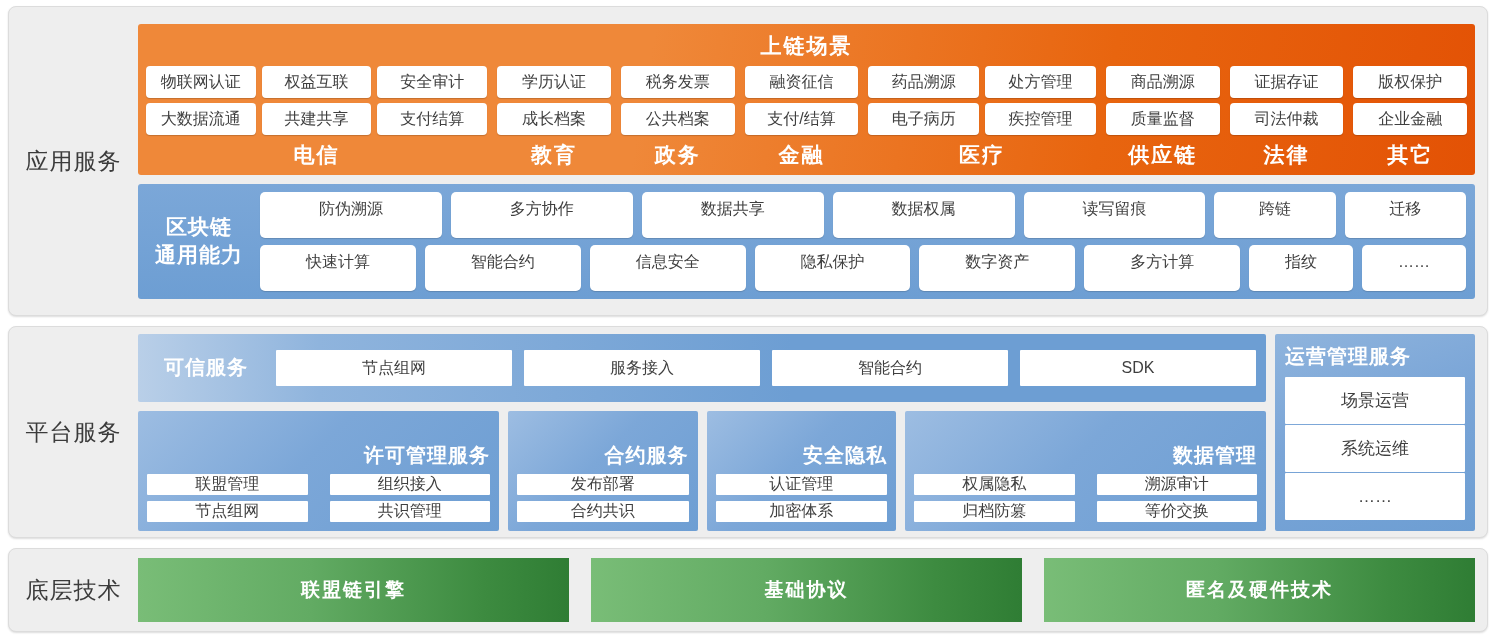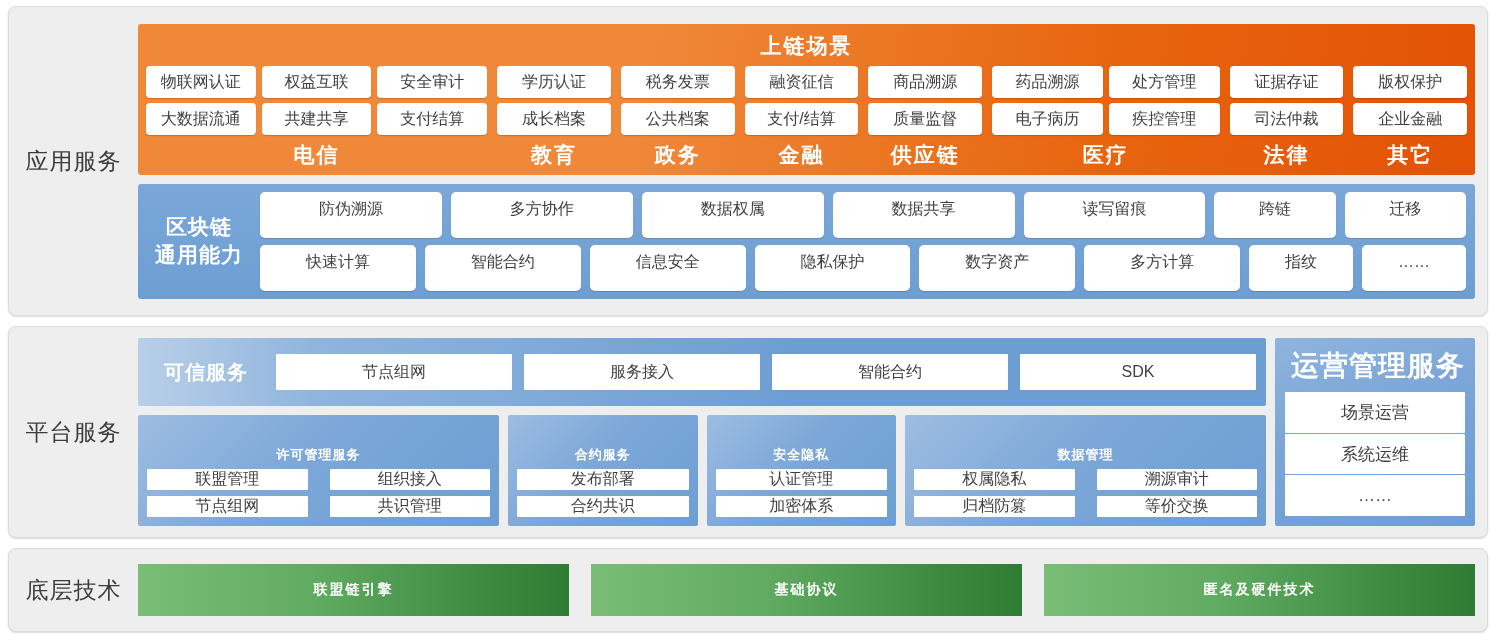--- a/index.html
+++ b/index.html
@@ -112,58 +112,58 @@
 
   .group-row{flex:1;display:flex;gap:9px;min-width:0;}
   .group{
     background:linear-gradient(135deg,#9dbde2 0%,#7ca7d8 45%,#6d9ed3 100%);
     border-radius:2px;
     padding:5px 9px 9px 9px;
     display:flex;flex-direction:column;min-width:0;
     box-sizing:border-box;
   }
   .group-title{
-    text-align:center;color:#ffffff;font-size:13px;font-weight:bold;
+    text-align:right;color:#ffffff;font-size:20px;font-weight:bold;
     letter-spacing:1px;padding:2px 0 5px 0;margin-top:24px;
   }
   .group-cells{flex:1;display:flex;flex-direction:column;gap:6px;min-width:0;}
   .cell-line{display:flex;gap:22px;flex:1;min-width:0;}
   .cell{
     background:#ffffff;border-radius:1px;
     display:flex;align-items:center;justify-content:center;
     font-size:16px;color:#3f3f3f;flex:1 1 0;min-width:0;
     white-space:nowrap;overflow:hidden;
   }
 
   .ops-panel{
     width:200px;min-width:200px;
     background:linear-gradient(160deg,#8fb4dd 0%,#7aa5d7 45%,#6d9ed3 100%);
     border-radius:2px;
     padding:5px 10px 10px 10px;
     display:flex;flex-direction:column;
     box-sizing:border-box;
   }
   .ops-title{
-    text-align:right;color:#ffffff;font-size:28px;font-weight:bold;
+    text-align:left;color:#ffffff;font-size:20px;font-weight:bold;
     letter-spacing:1px;padding:4px 0 7px 0;
   }
   .ops-cells{flex:1;display:flex;flex-direction:column;gap:1px;}
   .ops-cell{
     background:#ffffff;border-radius:1px;flex:1 1 0;
     display:flex;align-items:center;justify-content:center;
     font-size:17px;color:#3f3f3f;white-space:nowrap;overflow:hidden;
   }
 
   
   .tech-body{flex:1;display:flex;gap:22px;min-width:0;}
   .tech-bar{
-    flex:1 1 0;min-width:0;height:52px;
+    flex:1 1 0;min-width:0;height:64px;
     background:linear-gradient(90deg,#79bd77 0%,#62ab63 40%,#3d8b40 80%,#2f7d34 100%);
     display:flex;align-items:center;justify-content:center;
-    color:#ffffff;font-size:14px;font-weight:bold;letter-spacing:2px;
+    color:#ffffff;font-size:19px;font-weight:bold;letter-spacing:2px;
     white-space:nowrap;overflow:hidden;
   }
 </style>
 </head>
 <body>
 
 <div class="page">
 
   <div class="card" id="card-app">
     <div class="layer-label">应用服务</div>
@@ -219,44 +219,44 @@
               <div class="chip-line">
                 <div class="chip">融资征信</div>
               </div>
               <div class="chip-line">
                 <div class="chip">支付/结算</div>
               </div>
             </div>
             <div class="sector-name">金融</div>
           </div>
 
-          <div class="sector" style="flex:1.02 1 0;padding-right:10px;">
-            <div class="sector-chips">
-              <div class="chip-line">
-                <div class="chip">商品溯源</div>
-              </div>
-              <div class="chip-line">
-                <div class="chip">质量监督</div>
-              </div>
-            </div>
-            <div class="sector-name">供应链</div>
-          </div>
-
           <div class="sector" style="flex:2.04 1 0;padding-right:10px;">
             <div class="sector-chips">
               <div class="chip-line">
                 <div class="chip">药品溯源</div>
                 <div class="chip">处方管理</div>
               </div>
               <div class="chip-line">
                 <div class="chip">电子病历</div>
                 <div class="chip">疾控管理</div>
               </div>
             </div>
             <div class="sector-name">医疗</div>
+          </div>
+
+          <div class="sector" style="flex:1.02 1 0;padding-right:10px;">
+            <div class="sector-chips">
+              <div class="chip-line">
+                <div class="chip">商品溯源</div>
+              </div>
+              <div class="chip-line">
+                <div class="chip">质量监督</div>
+              </div>
+            </div>
+            <div class="sector-name">供应链</div>
           </div>
 
           <div class="sector" style="flex:1.02 1 0;padding-right:10px;">
             <div class="sector-chips">
               <div class="chip-line">
                 <div class="chip">证据存证</div>
               </div>
               <div class="chip-line">
                 <div class="chip">司法仲裁</div>
               </div>
@@ -281,22 +281,22 @@
 
       <div class="blue-band">
         <div class="blue-band-label">
           <div>区块链</div>
           <div>通用能力</div>
         </div>
         <div class="cap-grid">
           <div class="cap-line">
             <div class="cap-chip wide2">防伪溯源</div>
             <div class="cap-chip wide2">多方协作</div>
+            <div class="cap-chip wide2">数据共享</div>
             <div class="cap-chip wide2">数据权属</div>
-            <div class="cap-chip wide2">数据共享</div>
             <div class="cap-chip wide2">读写留痕</div>
             <div class="cap-chip narrow">跨链</div>
             <div class="cap-chip narrow">迁移</div>
           </div>
           <div class="cap-line">
             <div class="cap-chip wide2">快速计算</div>
             <div class="cap-chip wide2">智能合约</div>
             <div class="cap-chip wide2">信息安全</div>
             <div class="cap-chip wide2">隐私保护</div>
             <div class="cap-chip wide2">数字资产</div>

